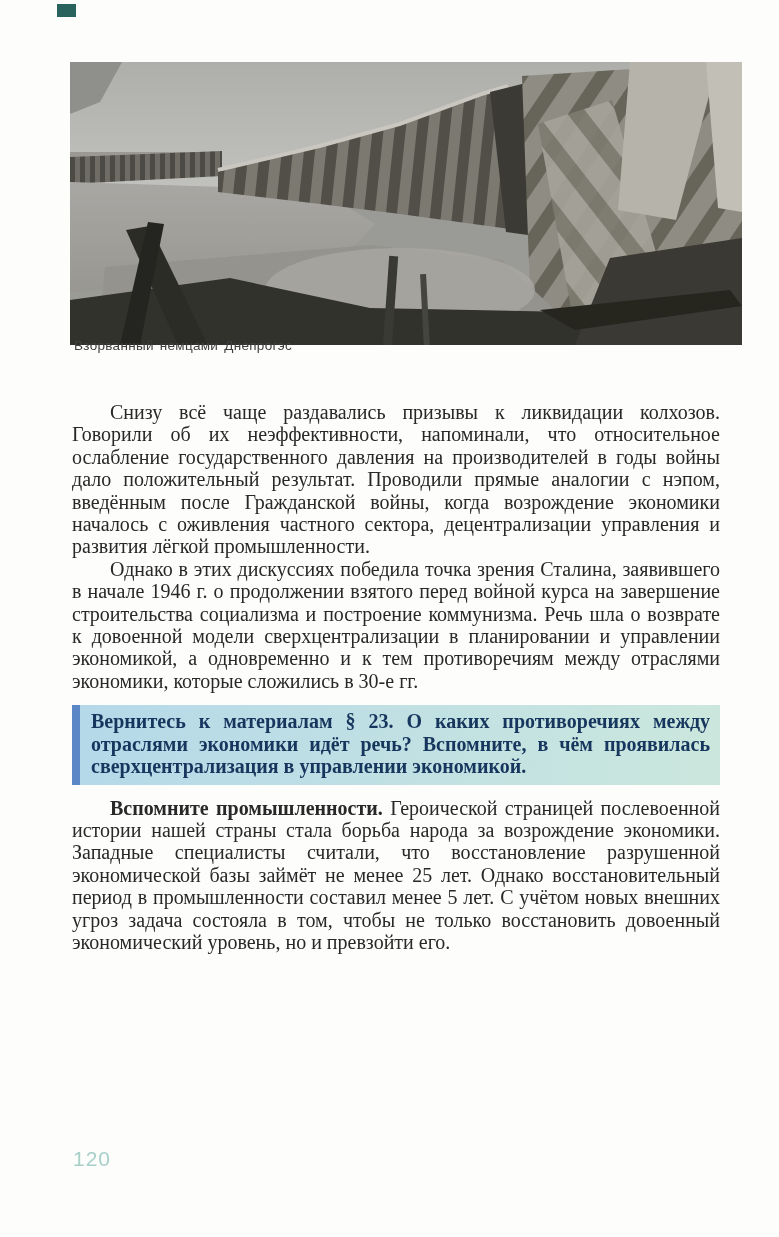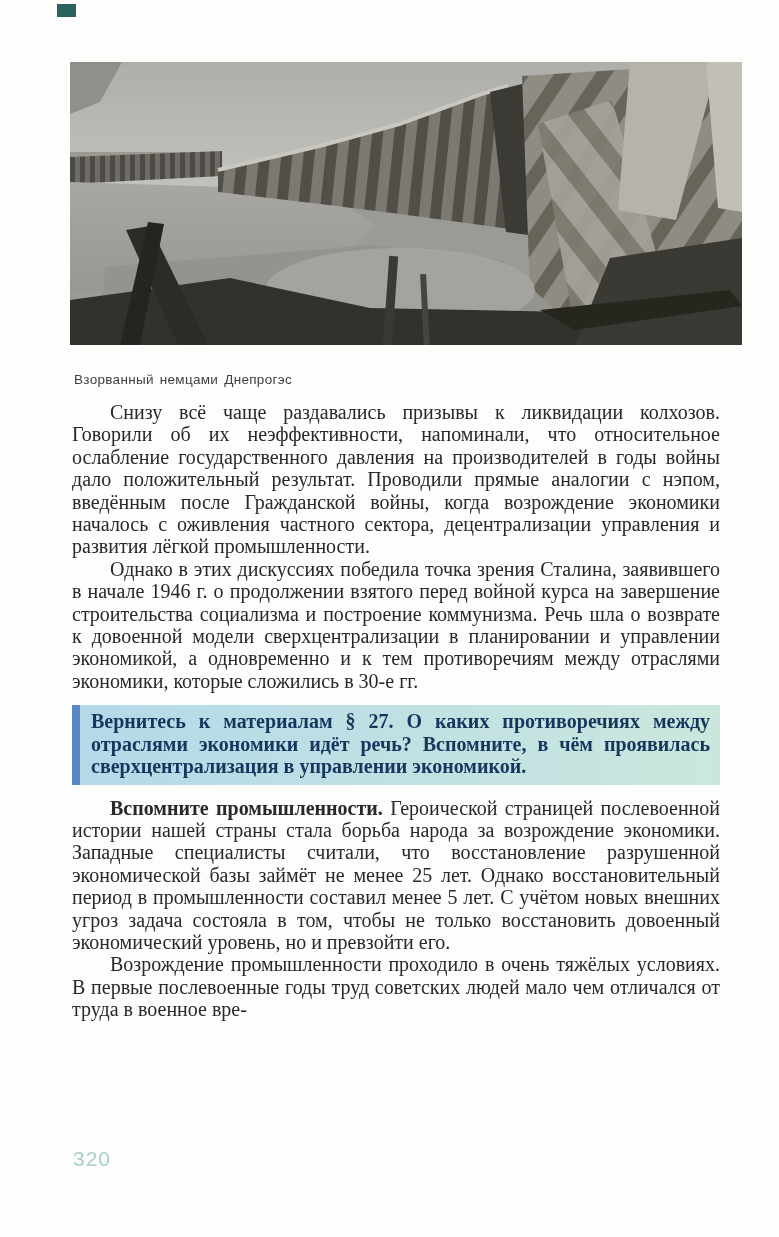--- a/index.html
+++ b/index.html
@@ -17,21 +17,21 @@
   }
 
   .photo {
     position: absolute; left: 70px; top: 62px;
     width: 672px; height: 283px;
     background: #9a9a96;
   }
   .photo svg { display: block; width: 100%; height: 100%; }
 
   .caption {
-    position: absolute; left: 74px; top: 372px;
+    position: absolute; left: 74px; top: 338px;
     font-family: "Liberation Sans", "DejaVu Sans", sans-serif;
     font-size: 13.5px; color: #3f3f3f;
     letter-spacing: 0.3px; word-spacing: 2px;
   }
 
   .text-col {
     position: absolute; left: 72px; top: 401px;
     width: 648px;
     font-size: 20px; line-height: 22.4px;
     color: #282828;
@@ -128,25 +128,24 @@
 <div class="caption">Взорванный немцами Днепрогэс</div>
 
 <div class="text-col">
 
   <p>Снизу всё чаще раздавались призывы к ликвидации колхозов. Говорили об их неэффективности, напоминали, что относительное ослабление государственного давления на производителей в годы войны дало положительный результат. Проводили прямые аналогии с нэпом, введённым после Гражданской войны, когда возрождение экономики началось с оживления частного сектора, децентрализации управления и развития лёгкой промышленности.</p>
 
   <p>Однако в этих дискуссиях победила точка зрения Сталина, заявившего в начале 1946 г. о продолжении взятого перед войной курса на завершение строительства социализма и построение коммунизма. Речь шла о возврате к довоенной модели сверхцентрализации в планировании и управлении экономикой, а одновременно и к тем противоречиям между отраслями экономики, которые сложились в 30-е гг.</p>
 
   <div class="qbox" style="color: rgb(23, 54, 94);">
     <div class="qbox-bar" style="background: rgb(91, 135, 198);"></div>
-    <div class="qbox-body" style="background: linear-gradient(90deg, rgb(181, 217, 233), rgb(203, 231, 221));">Вернитесь к материалам § 27. О каких противоречиях между отраслями экономики идёт речь? Вспомните, в чём проявилась сверхцентрализация в управлении экономикой.</div>
+    <div class="qbox-body" style="background: linear-gradient(90deg, rgb(181, 217, 233), rgb(203, 231, 221));">Вернитесь к материалам § 23. О каких противоречиях между отраслями экономики идёт речь? Вспомните, в чём проявилась сверхцентрализация в управлении экономикой.</div>
   </div>
 
   <p>
     <b class="bold-lead">Вспомните промышленности.</b>
     <span>Героической страницей послевоенной истории нашей страны стала борьба народа за возрождение экономики. Западные специалисты считали, что восстановление разрушенной экономической базы займёт не менее 25 лет. Однако восстановительный период в промышленности составил менее 5 лет. С учётом новых внешних угроз задача состояла в том, чтобы не только восстановить довоенный экономический уровень, но и превзойти его.</span>
   </p>
 
-  <p>Возрождение промышленности проходило в очень тяжёлых условиях. В первые послевоенные годы труд советских людей мало чем отличался от труда в военное вре-</p>
 
 </div>
 
-<div class="page-number" style="color: rgb(167, 208, 201);">320</div>
+<div class="page-number" style="color: rgb(167, 208, 201);">120</div>
 
 </body></html>

